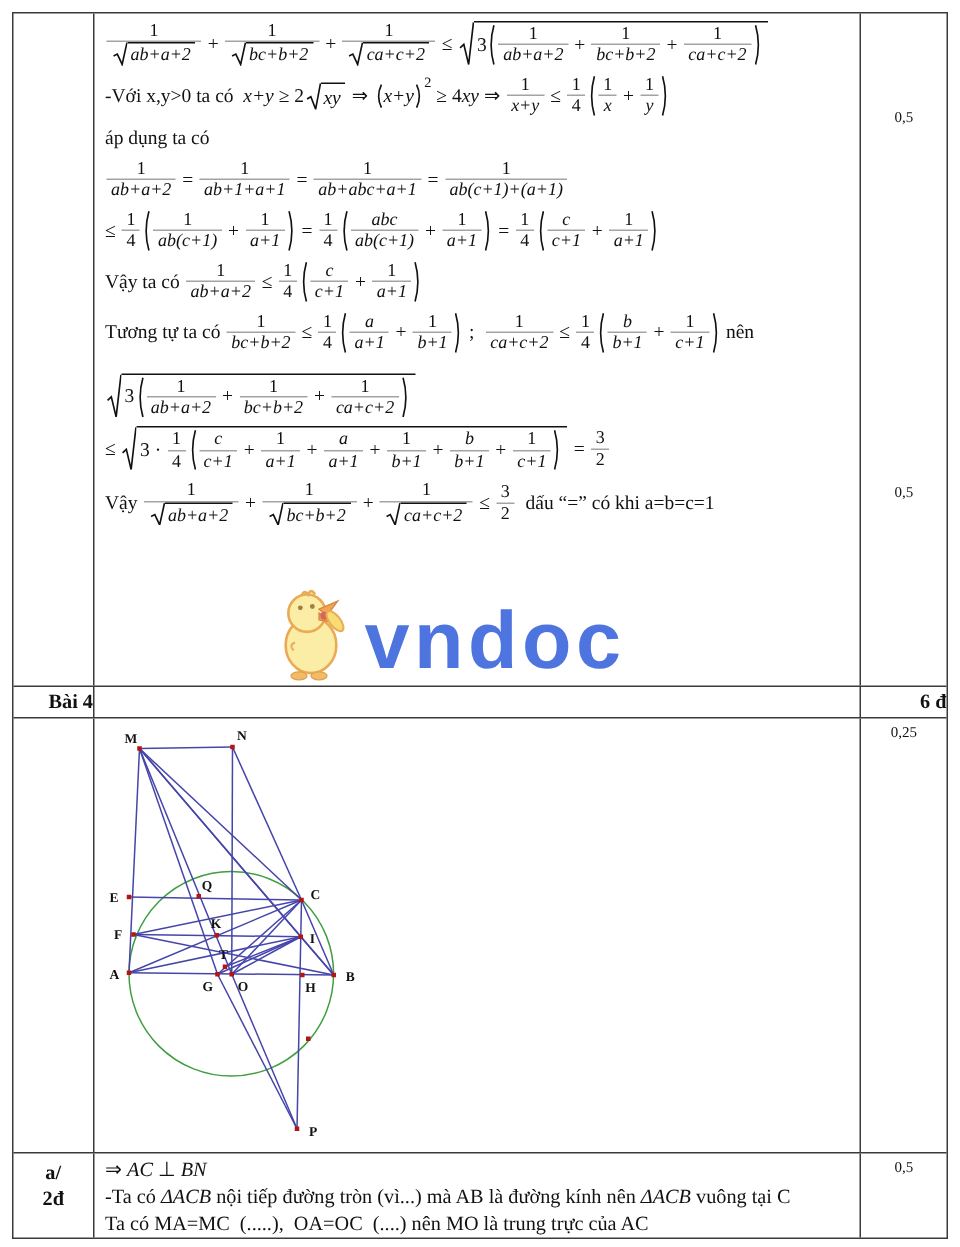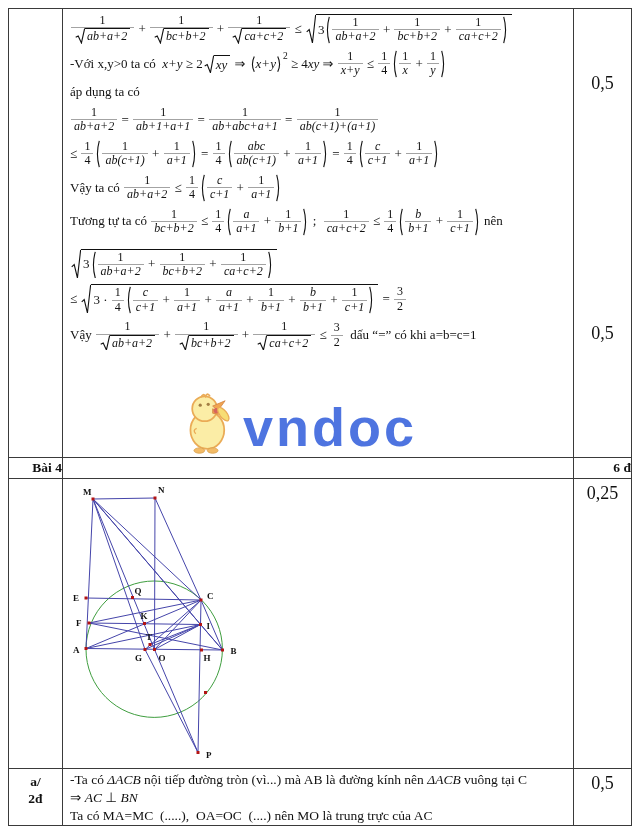--- a/index.html
+++ b/index.html
@@ -11,21 +11,21 @@
   .row+.row{border-top:1.2px solid #3a3a3a;}
   .r1{height:450px;}
   .r2{height:21px;}
   .r3{height:291px;}
   .r4{flex:1;}
   .c1{width:54px;flex:none;border-right:1.2px solid #3a3a3a;box-sizing:border-box;
       text-align:center;position:relative;}
   .c2{flex:1;border-right:1.2px solid #3a3a3a;box-sizing:border-box;position:relative;}
   .c3{width:57px;flex:none;position:relative;text-align:center;}
   .bold{font-weight:bold;}
-  .score{font-size:18px;}
+  .score{font-size:10px;}
   .abs{position:absolute;left:0;right:0;}
 
   
   .solution{padding:3px 6px 0 7px;}
   .mline{display:flex;align-items:center;flex-wrap:nowrap;font-size:13px;line-height:1.25;
          position:relative;z-index:1;margin-top:6px;}
   .mline:first-child{margin-top:2px;}
   .mline.gap{margin-top:13px;}
   .mt{white-space:pre;}
   .mi{font-style:italic;}
@@ -825,22 +825,22 @@
       </div>
       <div class="c3"></div>
     </div>
 
     <div class="row r4">
       <div class="c1 bold part">
         <div>a/</div>
         <div>2đ</div>
       </div>
       <div class="c2 answer">
+        <div class="tline"><span class="mt mn">⇒ </span><span class="mt mi">AC</span><span class="mt mn"> ⊥ </span><span class="mt mi">BN</span></div>
         <div class="tline"><span class="mt mn">-Ta có </span><span class="mt mi">ΔACB</span><span class="mt mn"> nội tiếp đường tròn (vì...) mà AB là đường kính nên </span><span class="mt mi">ΔACB</span><span class="mt mn"> vuông tại C</span></div>
-        <div class="tline"><span class="mt mn">⇒ </span><span class="mt mi">AC</span><span class="mt mn"> ⊥ </span><span class="mt mi">BN</span></div>
         <div class="tline"><span class="mt mn">Ta có MA=MC  (.....),  OA=OC  (....) nên MO là trung trực của AC</span></div>
       </div>
       <div class="c3">
         <div class="score abs" style="top:4px;">0,5</div>
       </div>
     </div>
 
   </div>
 </div>
 

